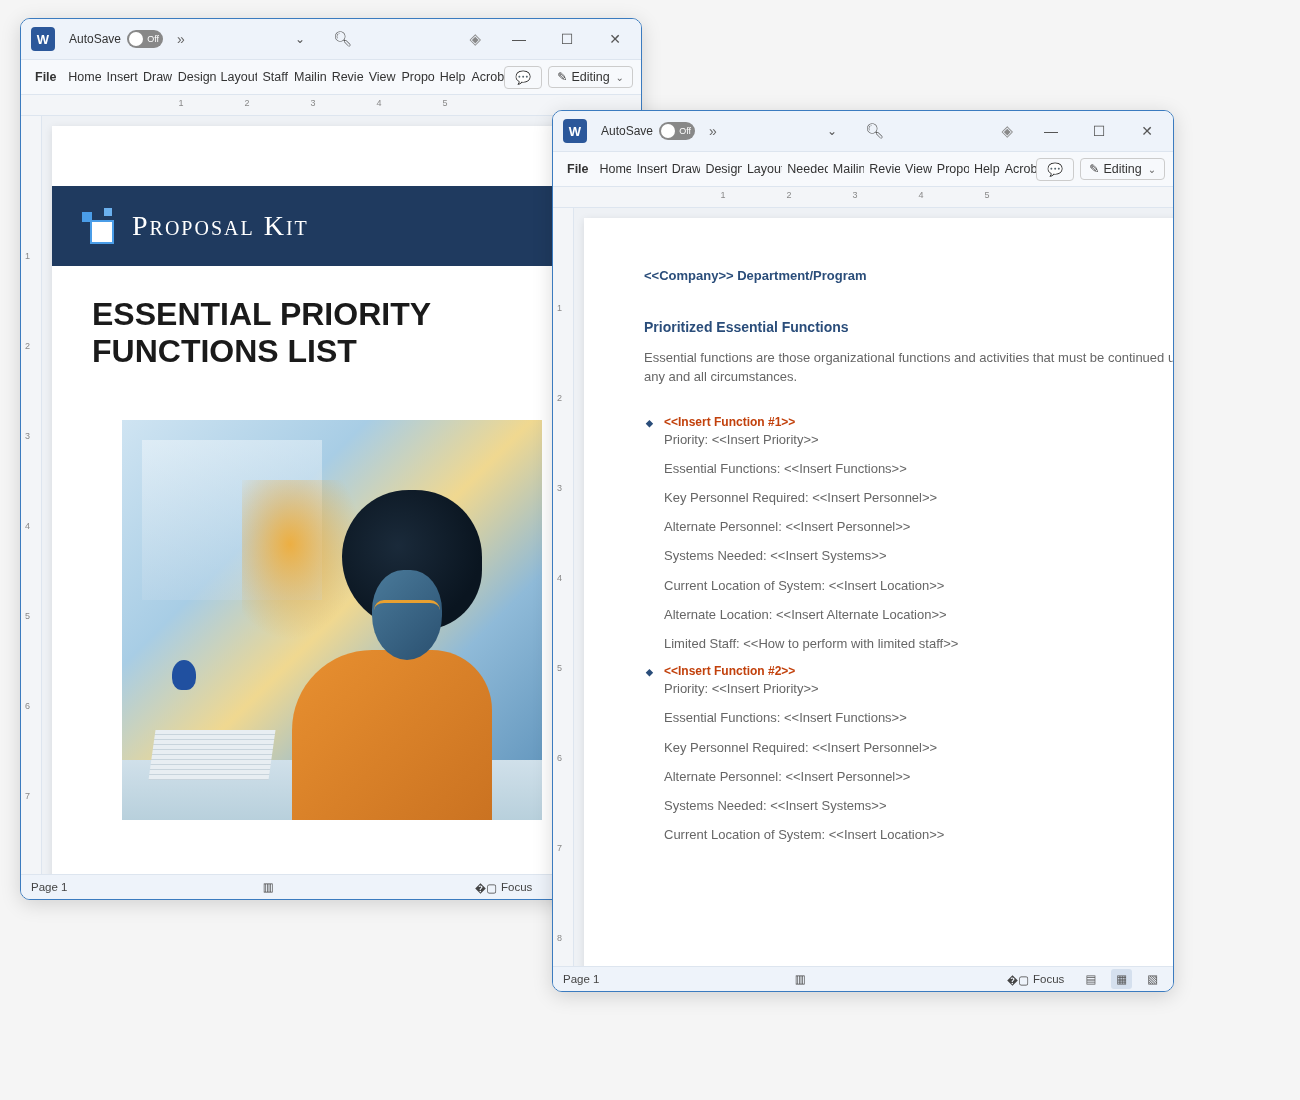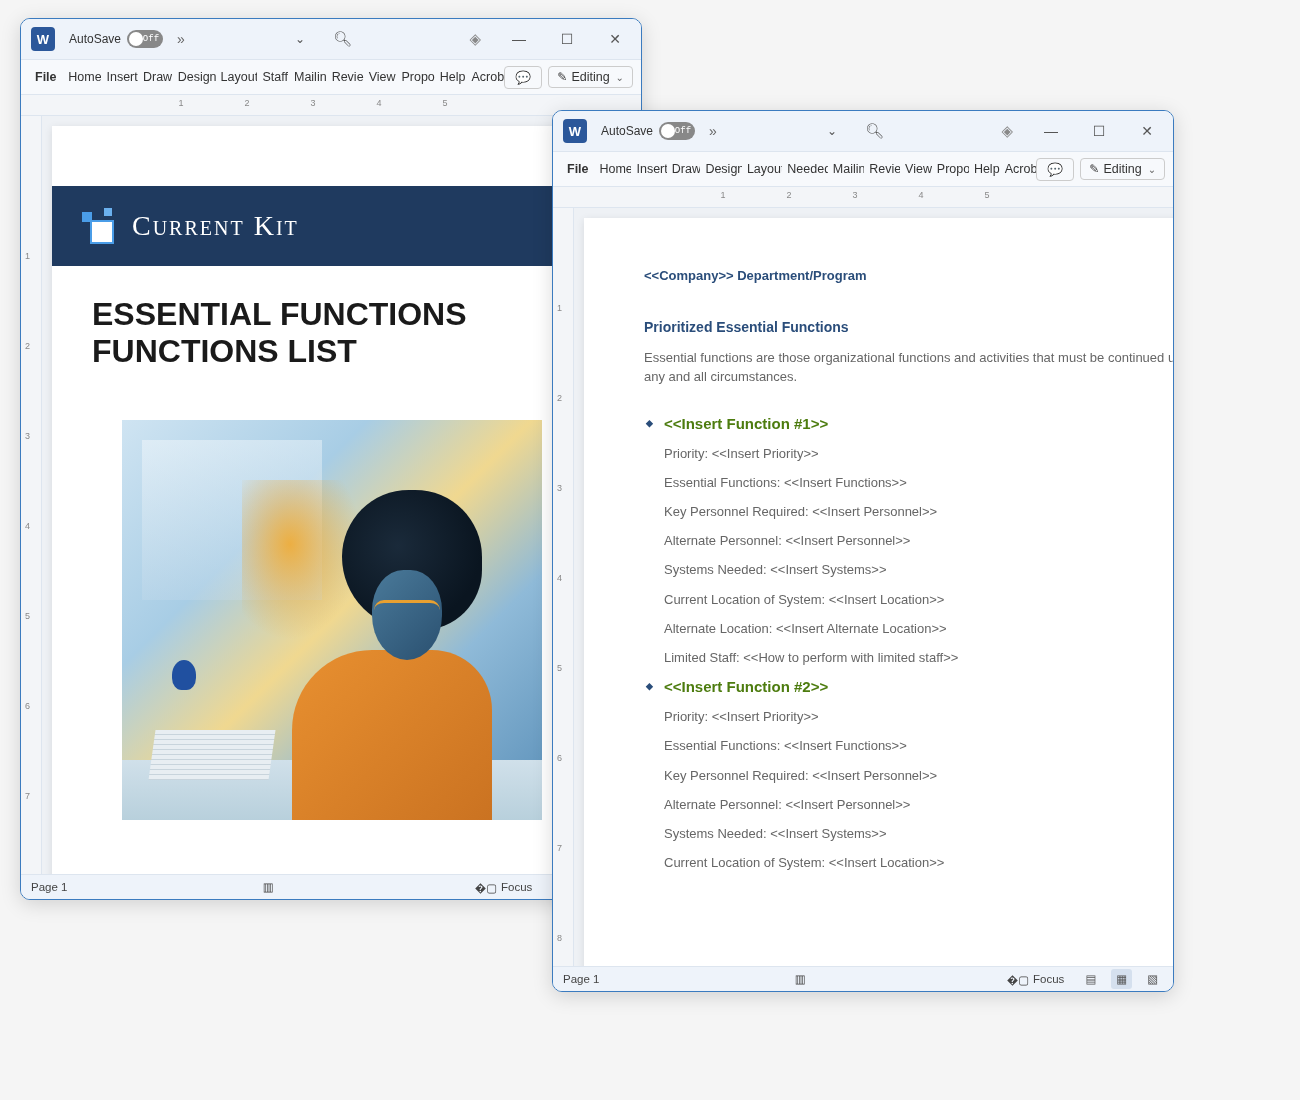--- a/index.html
+++ b/index.html
@@ -67,21 +67,20 @@
     background: #fff;
     border-radius: 50%;
     position: absolute;
     left: 2px;
   }
   .toggle-label {
     font-size: 9px;
     color: #fff;
     position: absolute;
     right: 4px;
-    font-family: Liberation Mono, monospace;
   }
   .titlebar-spacer { flex: 1; }
   .titlebar-btn {
     width: 40px;
     height: 30px;
     display: flex;
     align-items: center;
     justify-content: center;
     color: #555;
     font-size: 14px;
@@ -328,39 +327,39 @@
     font-size: 14px;
     margin-bottom: 14px;
   }
   .doc2 .intro {
     color: #666;
     line-height: 1.45;
     margin-bottom: 28px;
   }
   .doc2 .func-block { margin-left: 20px; margin-bottom: 6px; position: relative;}
   .doc2 .func-title {
-    color: #4d7c0f;
+    color: #c2410c;
     font-weight: 600;
-    font-size: 15px;
+    font-size: 12px;
     position: relative;
   }
   .doc2 .func-title::before {
     content: "◆";
     position: absolute;
     left: -18px;
     font-size: 9px;
     color: #2a4d7a;
     top: 3px;
   }
   .doc2 .field {
     color: #666;
     margin: 11px 0 11px 0;
     line-height: 1.4;
   }
-  .doc2 .field.first { margin-top: 13px; }
+  .doc2 .field.first { margin-top: 2px; }
 
   .statusbar {
     height: 24px;
     background: #eef3fa;
     border-top: 1px solid #dde5ef;
     display: flex;
     align-items: center;
     padding: 0 10px;
     font-size: 11.5px;
     color: #444;
@@ -453,24 +452,24 @@
 
     </div>
     <div class="page-container">
       <div class="page" style="padding-top:60px;">
         <div class="banner">
           <div class="banner-logo">
             <div class="sq s1"></div>
               <div class="sq s2"></div>
               <div class="sq big"></div>
           </div>
-          <div class="banner-text">Current Kit</div>
+          <div class="banner-text">Proposal Kit</div>
         </div>
         <div class="cover-title">
-          <div>ESSENTIAL FUNCTIONS</div>
+          <div>ESSENTIAL PRIORITY</div>
           <div>FUNCTIONS LIST</div>
         </div>
         <div class="cover-image">
           <div class="bg-rects"></div>
           <div class="orange-splash"></div>
           <div class="vase"></div>
           <div class="desk"></div>
           <div class="papers"></div>
           <div class="notepad"></div>
           <div class="figure">

